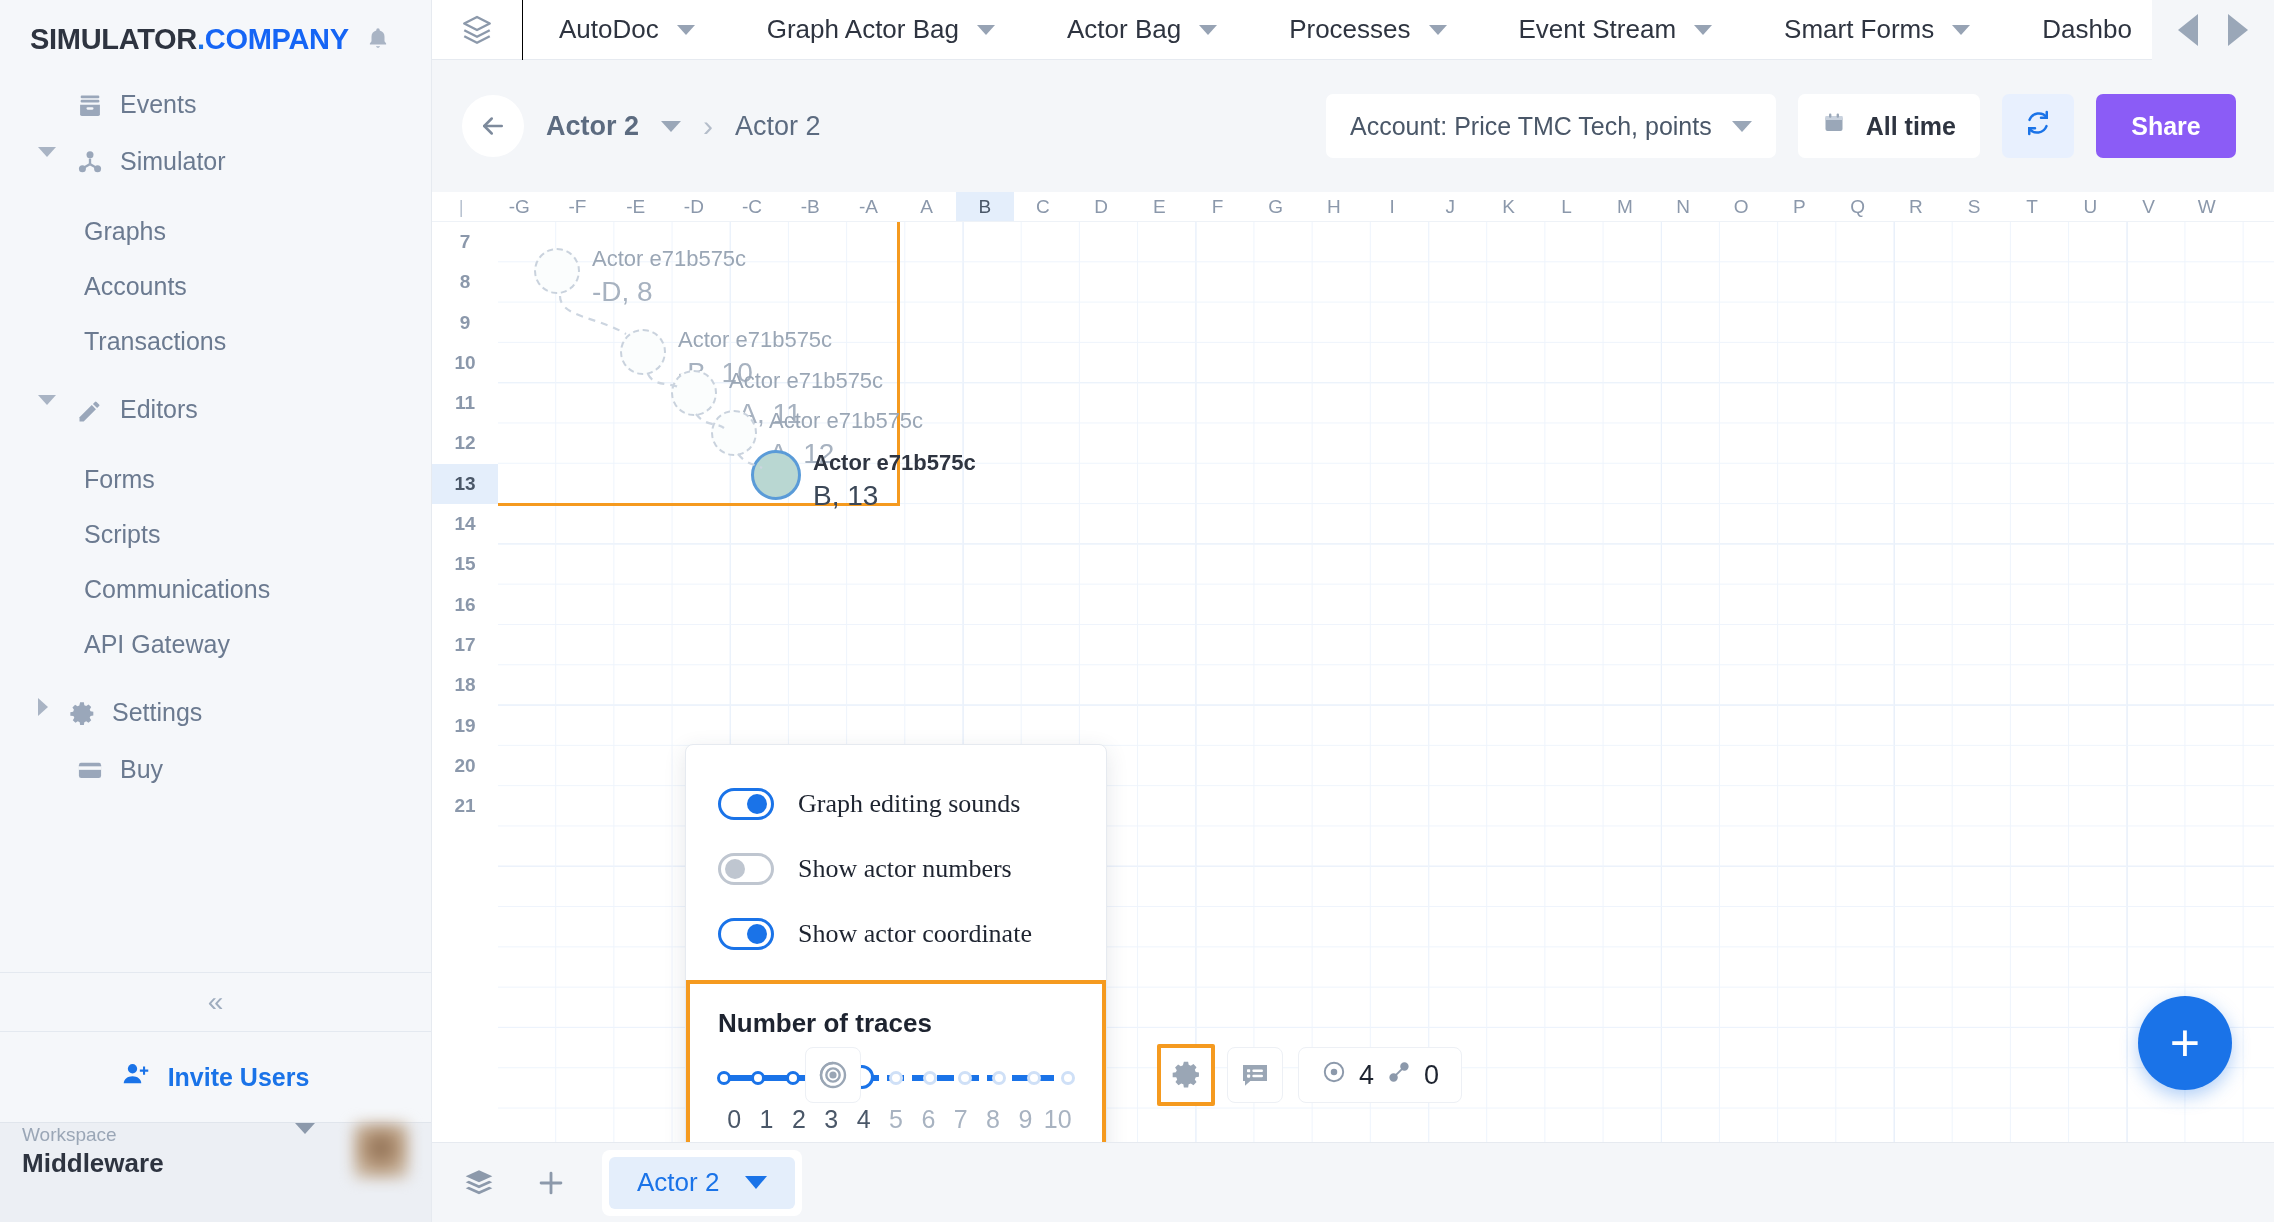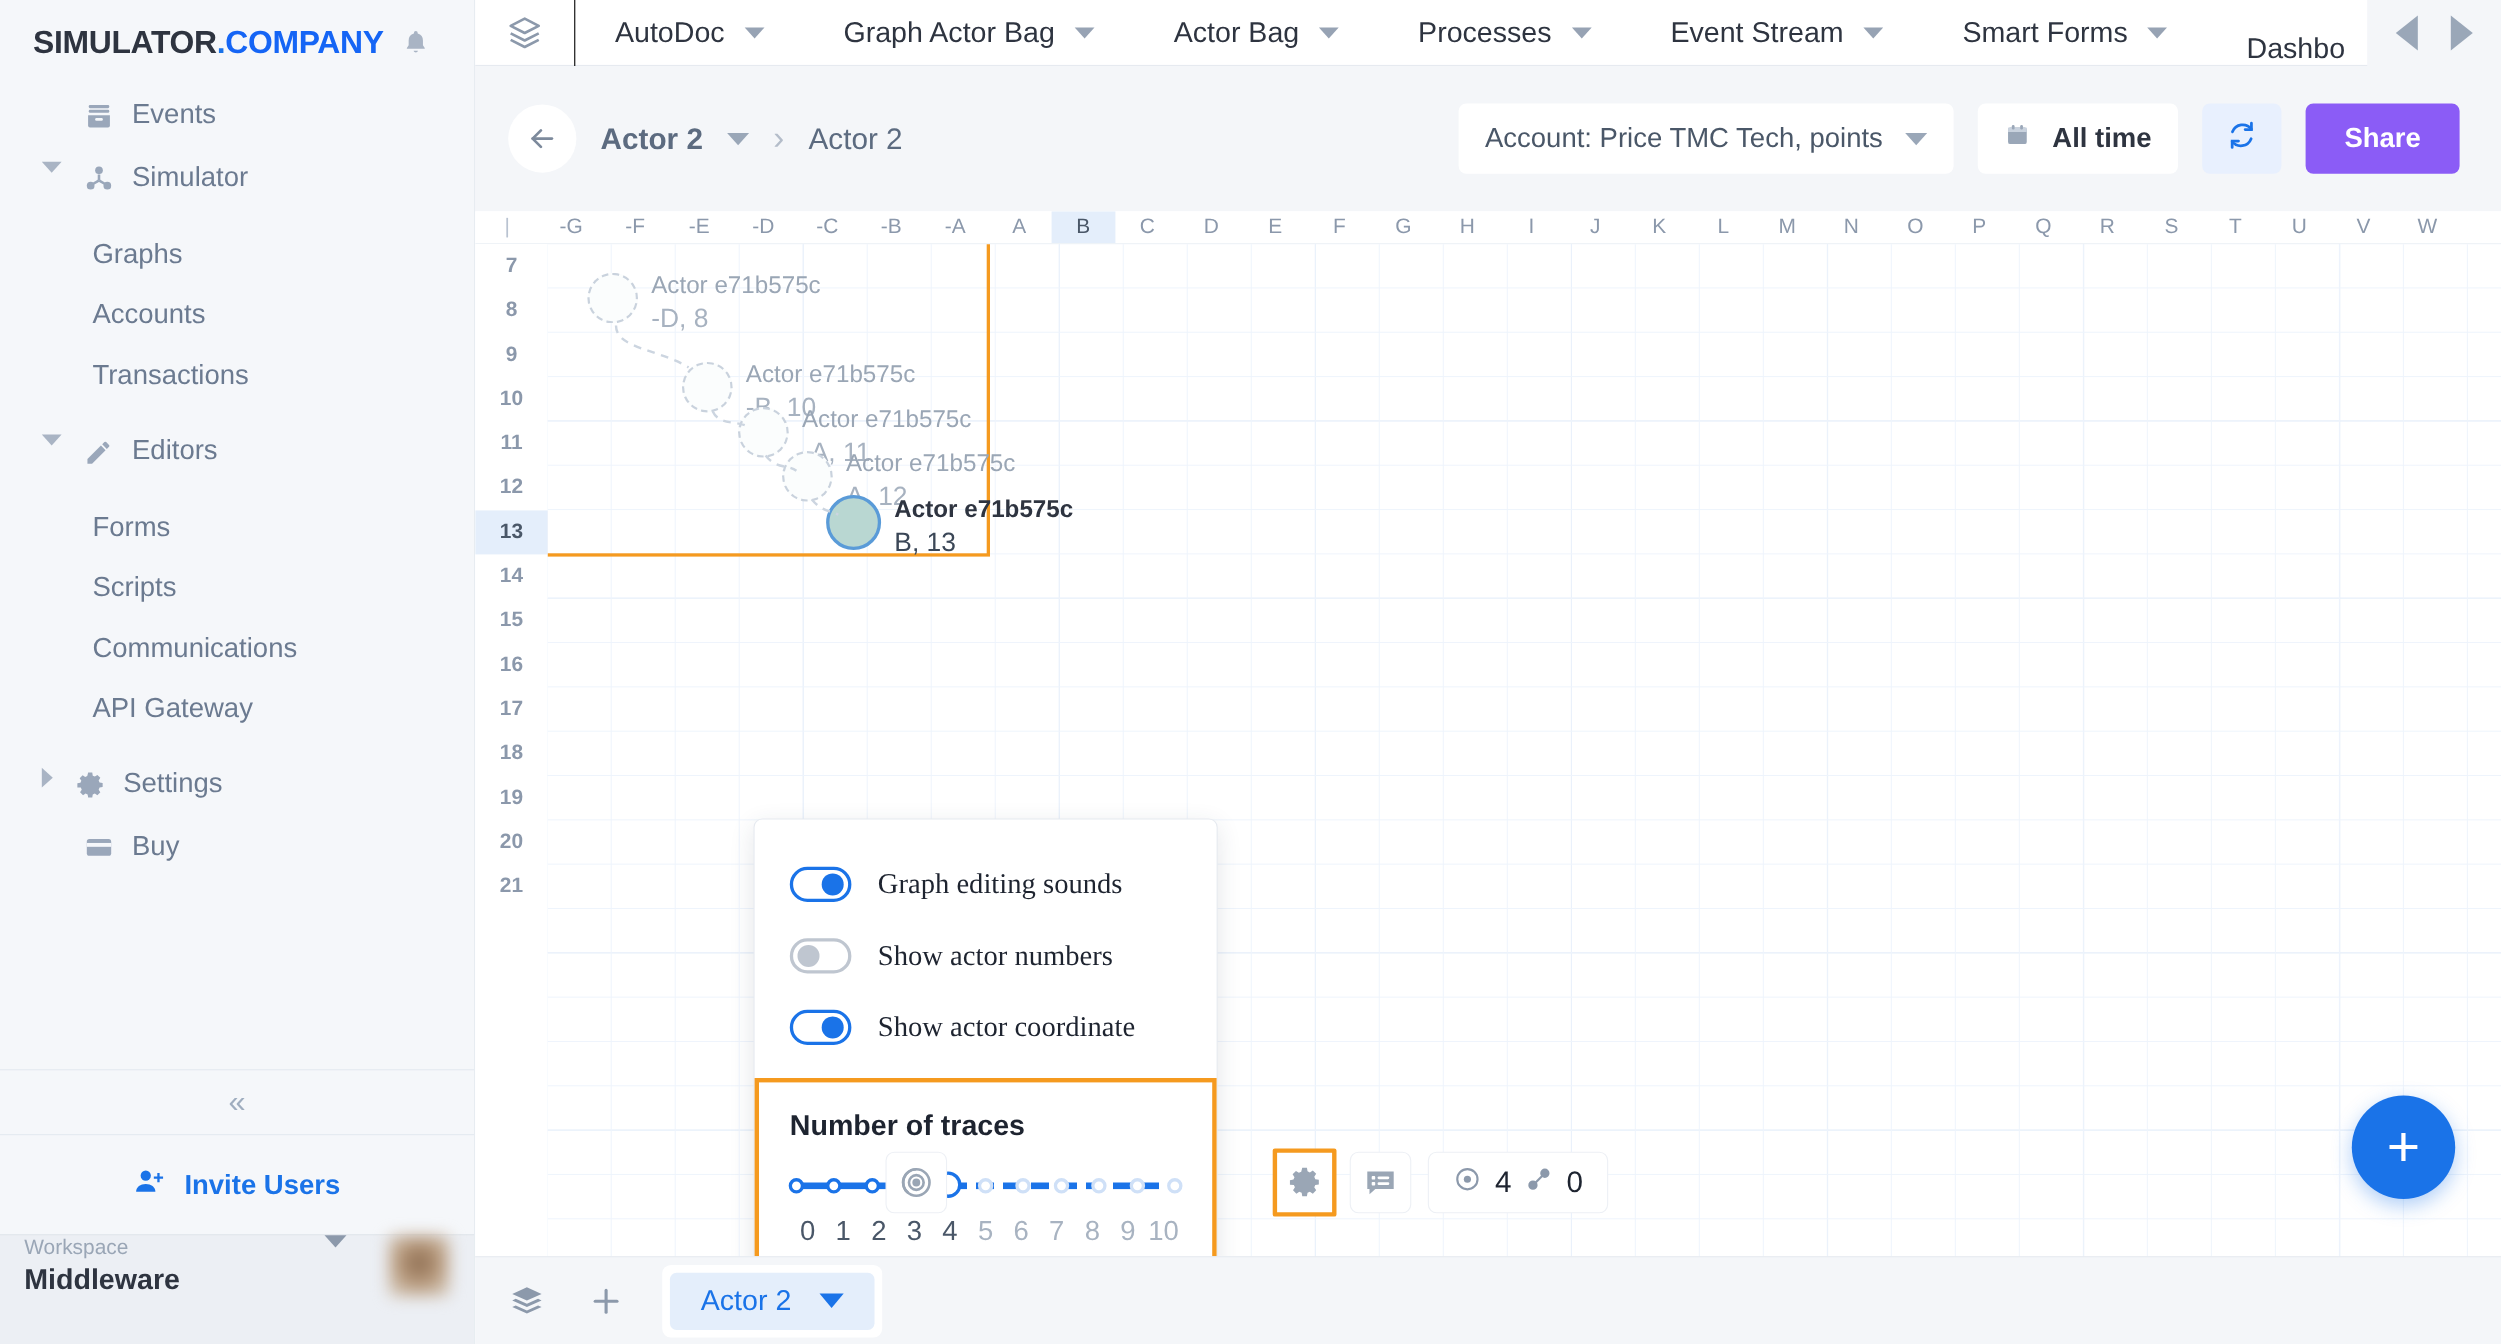--- a/index.html
+++ b/index.html
@@ -66,21 +66,21 @@
 
   
   #topbar { position: absolute; left: 432px; top: 0; right: 0; height: 60px; background: #ffffff;
             border-bottom: 1px solid #e6eaf0; display: flex; align-items: center; }
   .layers-btn { width: 90px; display: flex; align-items: center; justify-content: center; color: #8c99ab; cursor: pointer; }
   .tabs { flex: 1; display: flex; align-items: center; height: 73px; overflow: hidden;
           border-left: 1px solid #000000; }
   .tab { display: flex; align-items: center; gap: 18px; padding: 0 36px; height: 60px;
          font-size: 26px; color: #2e3440; cursor: pointer; white-space: nowrap; }
   .tab .tcaret { width:0;height:0;border-left:9px solid transparent;border-right:9px solid transparent;border-top:10px solid #97a3b4; }
-  .tab.clipped { overflow: hidden; max-width: 130px; padding-right: 0; align-items: flex-end; }
+  .tab.clipped { overflow: hidden; max-width: 130px; padding-right: 0; }
   .arrows { display: flex; align-items: center; gap: 30px; padding: 0 26px; height: 60px; background:#f4f6f9; }
   .arr { width: 0; height: 0; cursor: pointer; }
   .arr.left { border-top: 16px solid transparent; border-bottom: 16px solid transparent; border-right: 20px solid #9aa7b8; }
   .arr.right { border-top: 16px solid transparent; border-bottom: 16px solid transparent; border-left: 20px solid #9aa7b8; }
 
   
   #header { position: absolute; left: 432px; top: 60px; right: 0; height: 132px; background: #f4f6f9;
             display: flex; align-items: center; padding: 0 38px 0 30px; gap: 22px; }
   .back-btn { width: 62px; height: 62px; border-radius: 50%; background: #fff; display: flex;
               align-items: center; justify-content: center; color: #7d8a9c; cursor: pointer; flex: none; }
@@ -120,21 +120,21 @@
           background-position: -1px -1px, -1px -1px, -1px -1px, -1px -1px; }
 
   .selbox { position: absolute; border: 3px solid #f59a1f; }
 
   .node { position: absolute; }
   .node .circ { position: absolute; border-radius: 50%; }
   .node .ghost { border: 2px dashed #c9d2dd; background: #fbfdfd; }
   .node .active { border: 3px solid #5a9bd8; background: #b9d7d2; }
   .node .name { position: absolute; white-space: nowrap; font-size: 22px; color: #9aa6b5; }
   .node .name.act { color: #2e3440; font-weight: bold; }
-  .node .coord { position: absolute; white-space: nowrap; font-size: 24px; color: #a7b2c0; }
+  .node .coord { position: absolute; white-space: nowrap; font-size: 28px; color: #a7b2c0; }
   .node .coord.act { color: #3b4757; }
 
   
   #settings-popup { position: absolute; left: 187px; top: 522px; width: 422px;
                     background: #fff; border: 1px solid #e6eaf0; border-radius: 8px;
                     box-shadow: 0 6px 22px rgba(40,55,80,0.12); }
   .toggle-row { display: flex; align-items: center; gap: 24px; padding: 0 0 0 32px; height: 65px; cursor: pointer; font-family: Liberation Serif, serif; }
   .toggle-row:first-child { margin-top: 26px; }
   .tgl { width: 56px; height: 32px; border-radius: 17px; background: #fff; position: relative; flex: none; }
   .tgl.on { border: 3px solid #1a73e8; }

